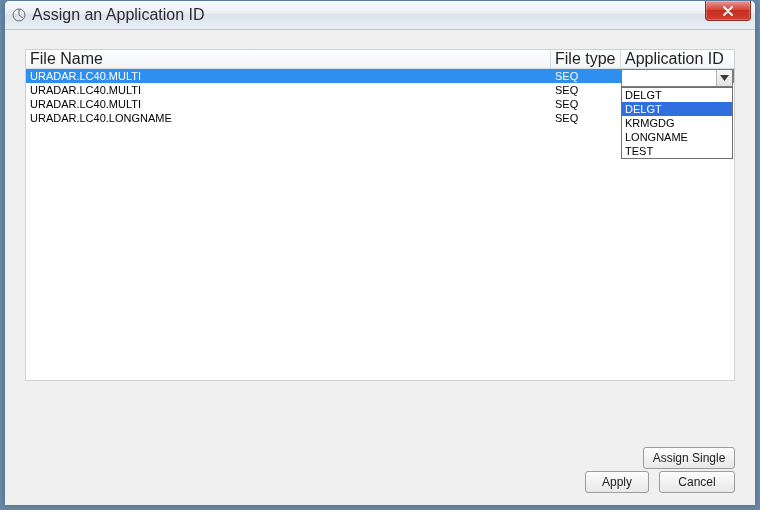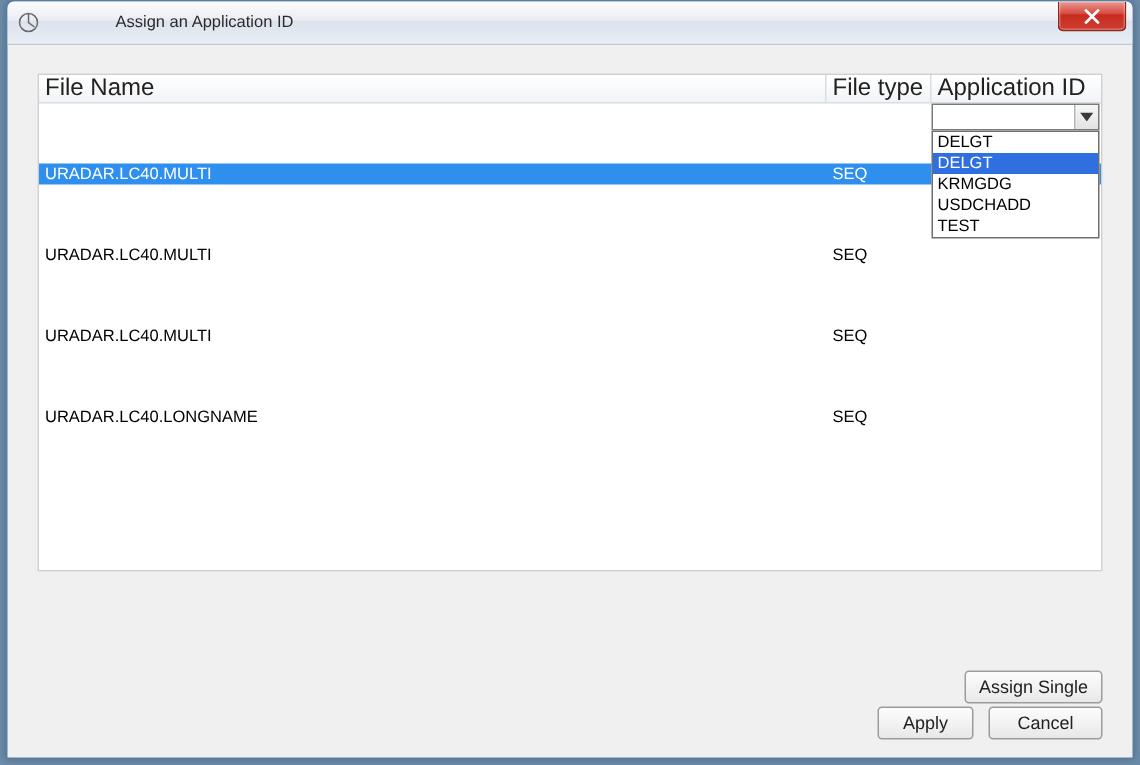--- a/index.html
+++ b/index.html
@@ -37,22 +37,21 @@
   .titlebar .icon {
     width: 16px;
     height: 16px;
     margin-right: 5px;
     display: flex;
     align-items: center;
     justify-content: center;
   }
   .titlebar .title {
     color: #2b2b2b;
-    font-size: 11px;
-    margin-left: 45px;
+    font-size: 16px;
   }
   .close-btn {
     position: absolute;
     right: 4px;
     top: 0px;
     width: 44px;
     height: 19px;
     background: linear-gradient(to bottom, #e89a94 0%, #d6453a 45%, #c72b1f 46%, #cf3e32 100%);
     border: 1px solid #8b2a22;
     border-top: none;
@@ -97,21 +96,20 @@
   .col-name { width: 525px; }
   .col-type { width: 70px; }
   .col-app  { flex: 1; border-right: none; }
   .rows { }
   .row {
     display: flex;
     height: 14px;
     font-size: 11px;
     line-height: 14px;
     color: #000;
-    margin-top: 40px;
   }
   .row.selected {
     background: #2f8fef;
     color: #ffffff;
   }
   .cell { padding-left: 4px; box-sizing: border-box; overflow:hidden; white-space:nowrap; }
   .cell.name { width: 525px; }
   .cell.type { width: 70px; }
   .cell.app  { flex: 1; }
 
@@ -236,21 +234,21 @@
           <svg width="9" height="6" viewBox="0 0 9 6">
               <path d="M0 0 L9 0 L4.5 6 Z" fill="#3a3a3a"></path>
             </svg>
         </div>
       </div>
 
       <div class="dropdown" id="dropdown">
           <div class="opt">DELGT</div>
           <div class="opt hl">DELGT</div>
           <div class="opt">KRMGDG</div>
-          <div class="opt">USDCHADD</div>
+          <div class="opt">LONGNAME</div>
           <div class="opt">TEST</div>
         </div>
     </div>
 
     <div class="btn assign-single">Assign Single</div>
     <div class="btn apply">Apply</div>
     <div class="btn cancel">Cancel</div>
 
   </div>
 </div>

